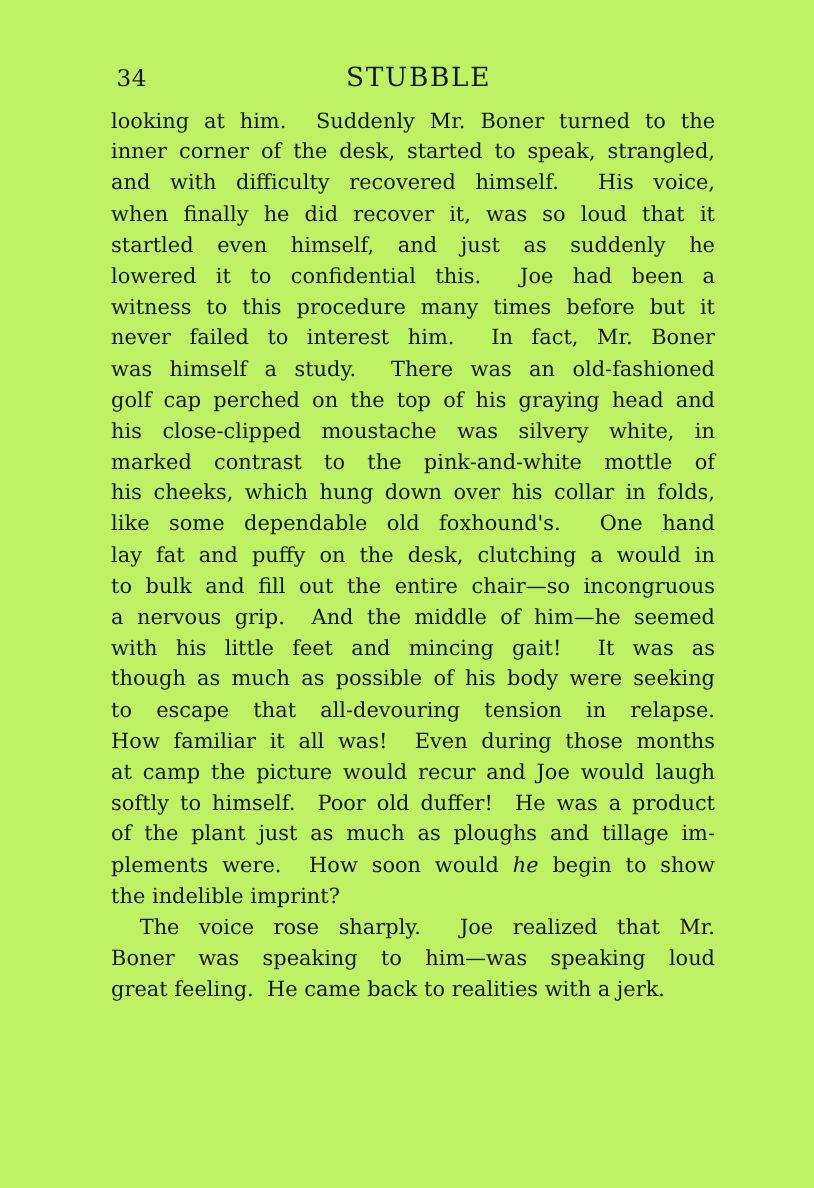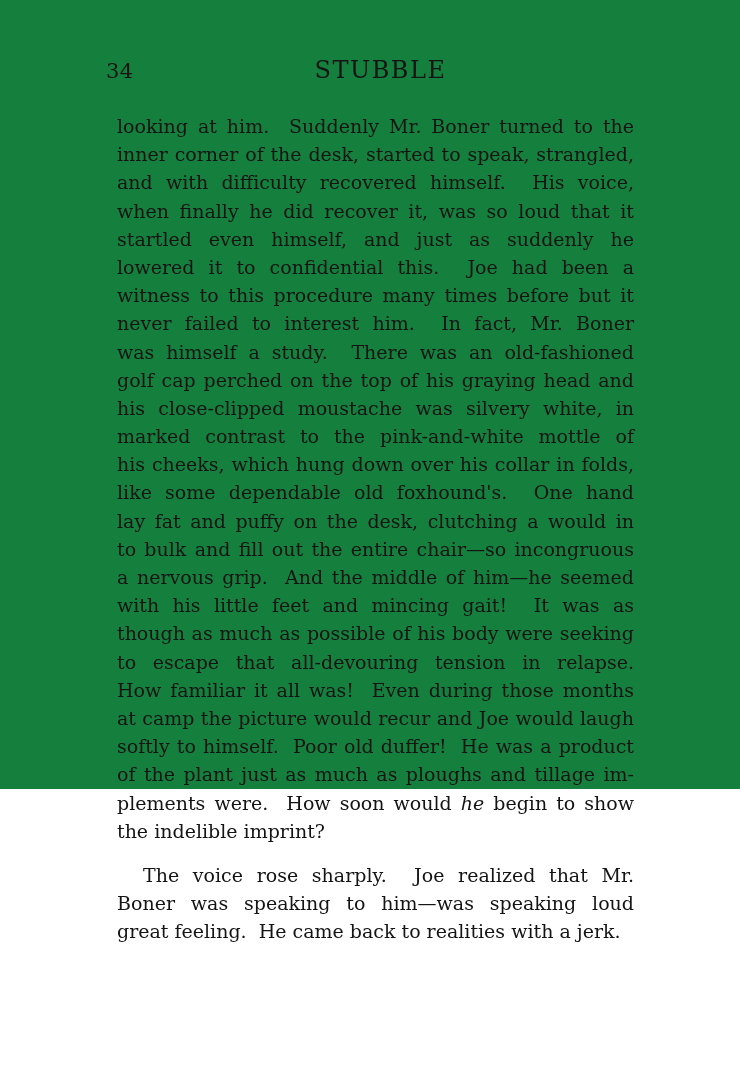--- a/index.html
+++ b/index.html
@@ -10,22 +10,22 @@
     width: 740px;
     height: 1080px;
     background: #ffffff;
     font-family: "DejaVu Serif", "Liberation Serif", serif;
     color: #141414;
     overflow: hidden;
   }
   .page {
     position: relative;
     width: 740px;
-    height: 789px;
-    background: #15803d;
+    height: 1080px;
+    background: #bef264;
   }
   .page-header {
     position: absolute;
     top: 56px;
     left: 101px;
     width: 549px;
     height: 30px;
   }
   .page-number {
     position: absolute;
@@ -42,21 +42,21 @@
   }
   .body-text {
     position: absolute;
     top: 96px;
     left: 101px;
     width: 549px;
     font-size: 19px;
     line-height: 28.2px;
   }
   .paragraph {
-    margin: 16px;
+    margin: 0;
   }
   .text-line {
     height: 28.2px;
     text-align: justify;
     text-align-last: justify;
     white-space: pre-wrap;
   }
   .text-line.last-line {
     text-align-last: left;
   }

